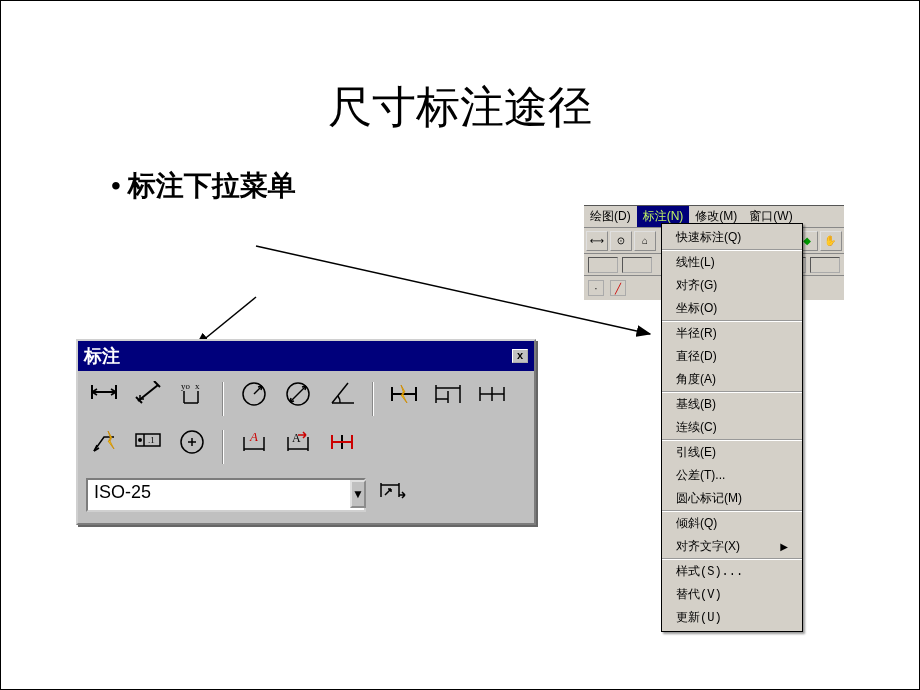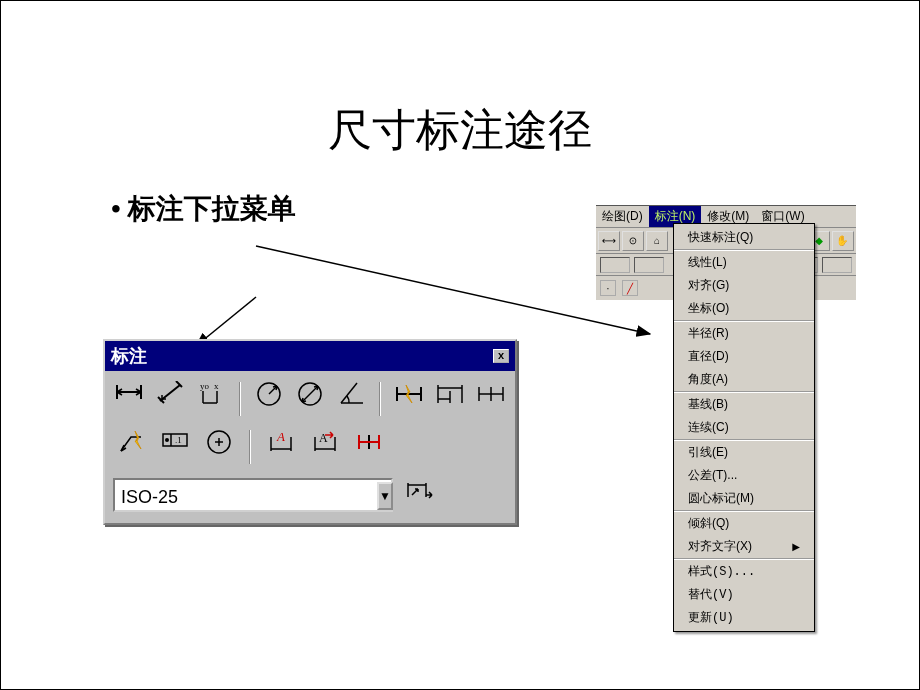--- a/index.html
+++ b/index.html
@@ -13,46 +13,45 @@
     }
     .slide {
       position: absolute;
       top: 0; left: 0; right: 0; bottom: 0;
       padding: 40px 60px;
     }
     .title {
       text-align: center;
       font-size: 44px;
       font-weight: normal;
-      margin-top: 60px;
+      margin-top: 37px;
       margin-bottom: 30px;
     }
     .bullets {
       list-style: none;
       font-size: 28px;
       margin-left: 50px;
       font-weight: bold;
     }
     .bullets li {
       margin: 10px 0;
     }
     .bullets li::before {
       content: "• ";
     }
     
     
     .dim-toolbar {
       position: absolute;
       top: 338px;
       left: 75px;
-      width: 414px;
+      width: 460px;
       background: #c0c0c0;
       border: 2px outset #d0d0d0;
       box-shadow: 2px 2px 0 #666;
-      margin-left: 27px;
     }
     .toolbar-titlebar {
       background: #00007b;
       color: #fff;
       font-family: "SimSun", sans-serif;
       font-size: 18px;
       font-weight: bold;
       padding: 3px 6px;
       display: flex;
       justify-content: space-between;
@@ -96,21 +95,21 @@
       border-left: 1px solid #888;
       border-right: 1px solid #fff;
       margin: 0 4px;
     }
     .style-select {
       background: #fff;
       border: 2px inset #d0d0d0;
       width: 280px;
       height: 34px;
       display: flex;
-      align-items: flex-end;
+      align-items: flex-start;
       font-family: Arial, sans-serif;
       gap: 18px;
     }
     .style-select input {
       border: none;
       flex: 1;
       font-size: 18px;
       padding: 2px 6px;
       background: #fff;
       outline: none;
@@ -124,21 +123,21 @@
       align-items: center;
       justify-content: center;
       font-size: 12px;
       cursor: pointer;
     }
     
     
     .menubar-area {
       position: absolute;
       top: 204px;
-      left: 595px;
+      left: 583px;
       width: 260px;
       font-family: "SimSun", sans-serif;
     }
     .menubar {
       background: #d4d0c8;
       border-bottom: 1px solid #888;
       display: flex;
       font-size: 12px;
       border-top: 1px solid #555;
     }

